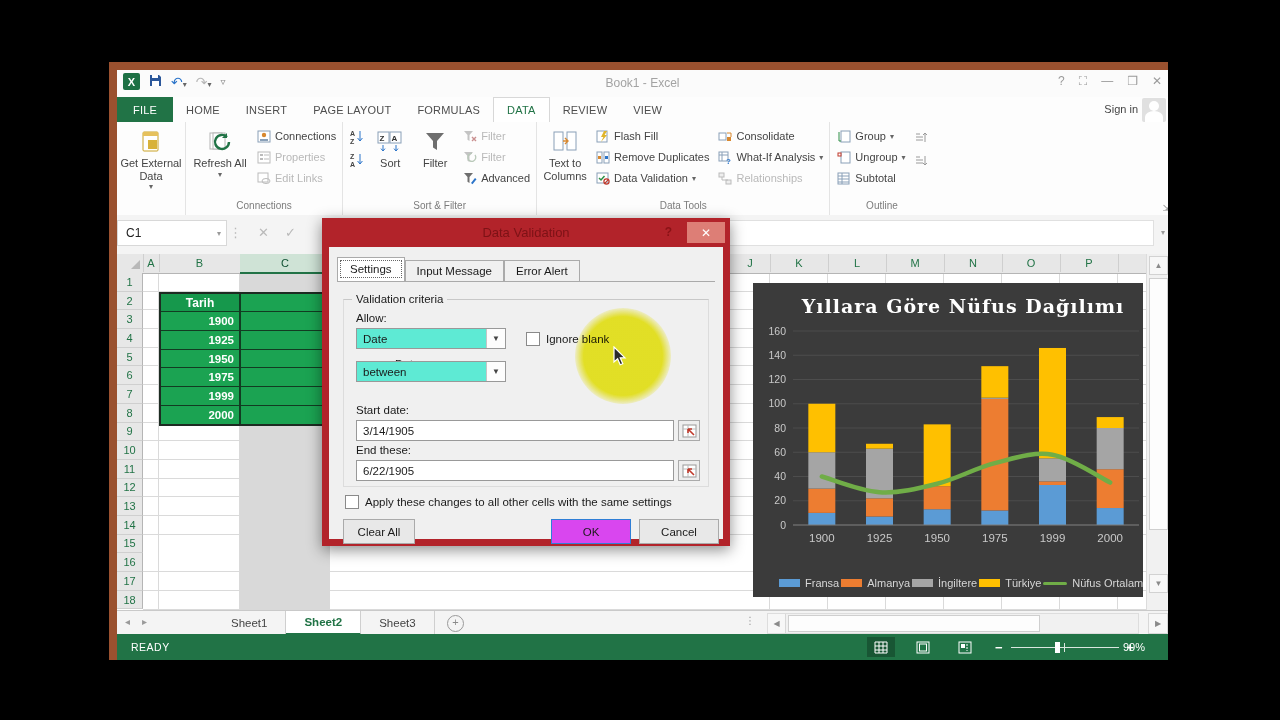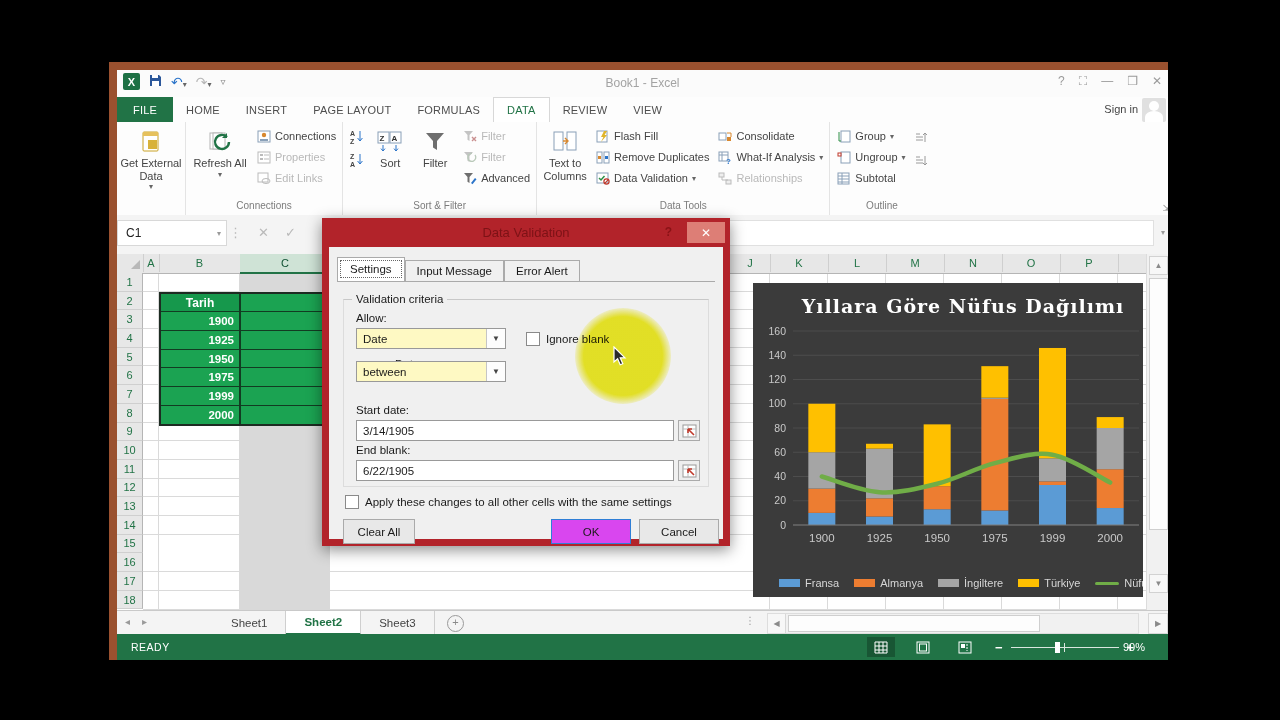--- a/index.html
+++ b/index.html
@@ -112,42 +112,42 @@
   .sb-view.active{background:rgba(0,0,0,.25);}
   .sb-zoomctl{position:absolute;left:878px;top:3px;display:flex;align-items:center;gap:8px;height:20px;}
   .sb-track{position:relative;width:108px;height:1px;background:#d9e6df;}
   .sb-tick{position:absolute;left:53px;top:-4px;width:1px;height:9px;background:#d9e6df;}
   .sb-thumb{position:absolute;left:44px;top:-5px;width:5px;height:11px;background:#fff;}
   .sb-pm{font-size:13px;font-weight:bold;}
   .sb-zoom{position:absolute;left:1006px;top:7px;font-size:11px;}
 
   
   .chart{position:absolute;left:636px;top:213px;width:390px;height:314px;background:#3b3b3b;z-index:30;overflow:hidden;}
-  .legend{position:absolute;left:26px;bottom:8px;right:0;display:flex;gap:15px;white-space:nowrap;overflow:hidden;align-items:center;}
+  .legend{position:absolute;left:26px;bottom:8px;right:0;display:flex;gap:2px;white-space:nowrap;overflow:hidden;align-items:center;}
   .lg-item{display:flex;align-items:center;gap:5px;font-size:11px;color:#d6d6d6;flex:0 0 auto;}
   .lg-swatch{width:21px;height:8px;}
   .lg-line{width:24px;height:3px;border-radius:2px;}
 
   
   .dialog{position:absolute;left:205px;top:148px;width:408px;height:328px;background:#b2232a;z-index:50;
           box-shadow:0 4px 14px rgba(0,0,0,.45);}
   .dlg-title{position:relative;height:29px;}
   .dlg-title-text{position:absolute;left:0;right:0;top:7px;text-align:center;font-size:13px;color:#7d1216;}
   .dlg-help{position:absolute;right:58px;top:7px;color:#8a1216;font-size:12px;font-weight:bold;}
   .dlg-close{position:absolute;right:5px;top:4px;width:38px;height:21px;background:#dd7e76;color:#fff;
              font-size:12px;display:flex;align-items:center;justify-content:center;}
   .dlg-body{position:absolute;left:7px;right:7px;top:29px;bottom:7px;background:#f0f0f0;}
   .dlg-tabs{position:absolute;left:8px;top:10px;display:flex;align-items:flex-end;}
   .dtab{font-size:11.5px;color:#1a1a1a;padding:4px 11px;border:1px solid #aaa;border-bottom:none;background:#f0f0f0;position:relative;}
   .dtab.active{background:#fff;padding:5px 12px 6px;outline:1px dotted #666;outline-offset:-4px;z-index:2;}
   .dlg-tabline{position:absolute;left:8px;right:8px;top:34px;height:1px;background:#aaa;}
   .groupbox{position:absolute;left:14px;right:14px;top:52px;height:186px;border:1px solid #dcdcdc;border-top:1px solid #c8c8c8;}
   .gb-label{position:absolute;left:8px;top:-7px;background:#f0f0f0;padding:0 4px;font-size:11.5px;color:#1a1a1a;}
   .fld-label{position:absolute;font-size:11.5px;color:#1a1a1a;}
-  .dd{position:absolute;width:150px;height:21px;background:#fef9c3;border:1px solid #999;font-size:11.5px;color:#1a1a1a;
+  .dd{position:absolute;width:150px;height:21px;background:#5eead4;border:1px solid #999;font-size:11.5px;color:#1a1a1a;
       display:flex;align-items:center;padding-left:6px;box-sizing:border-box;}
   .dd .dd-btn{position:absolute;right:0;top:0;width:18px;height:100%;border-left:1px solid #c5c5c5;background:#fdfdfd;
       display:flex;align-items:center;justify-content:center;color:#444;font-size:8px;}
   .txt{position:absolute;height:21px;background:#fff;border:1px solid #999;font-size:11.5px;color:#1a1a1a;
       display:flex;align-items:center;padding-left:6px;box-sizing:border-box;}
   .rangepick{position:absolute;width:22px;height:21px;background:#eee;border:1px solid #aaa;box-sizing:border-box;
       display:flex;align-items:center;justify-content:center;}
   .chk{width:12px;height:12px;background:#fff;border:1px solid #8a8a8a;display:inline-block;flex:0 0 12px;}
   .chkrow{position:absolute;display:flex;align-items:center;gap:6px;font-size:11.5px;color:#1a1a1a;}
   .dlg-btn{position:absolute;height:23px;background:#e8e8e8;border:1px solid #aaa;font-size:11.5px;color:#1a1a1a;
@@ -747,21 +747,21 @@
           <span>3/14/1905</span>
         </div>
         <span class="rangepick" style="left:334px;top:120px;">
           <svg width="15" height="14" viewBox="0 0 15 14">
                 <rect x="1" y="1" width="13" height="12" fill="#fff" stroke="#999"></rect>
                 <path d="M1 5h13M6 1v12" stroke="#bbb"></path>
                 <path d="M12 11L6 5M6 5v4M6 5h4" stroke="#c0392b" stroke-width="1.6" fill="none"></path>
               </svg>
         </span>
 
-        <span class="fld-label" style="left:12px;top:144px;">End blank:</span>
+        <span class="fld-label" style="left:12px;top:144px;">End these:</span>
         <div class="txt" style="left:12px;top:160px;width:318px;">
           <span>6/22/1905</span>
         </div>
         <span class="rangepick" style="left:334px;top:160px;">
           <svg width="15" height="14" viewBox="0 0 15 14">
                 <rect x="1" y="1" width="13" height="12" fill="#fff" stroke="#999"></rect>
                 <path d="M1 5h13M6 1v12" stroke="#bbb"></path>
                 <path d="M12 11L6 5M6 5v4M6 5h4" stroke="#c0392b" stroke-width="1.6" fill="none"></path>
               </svg>
         </span>

